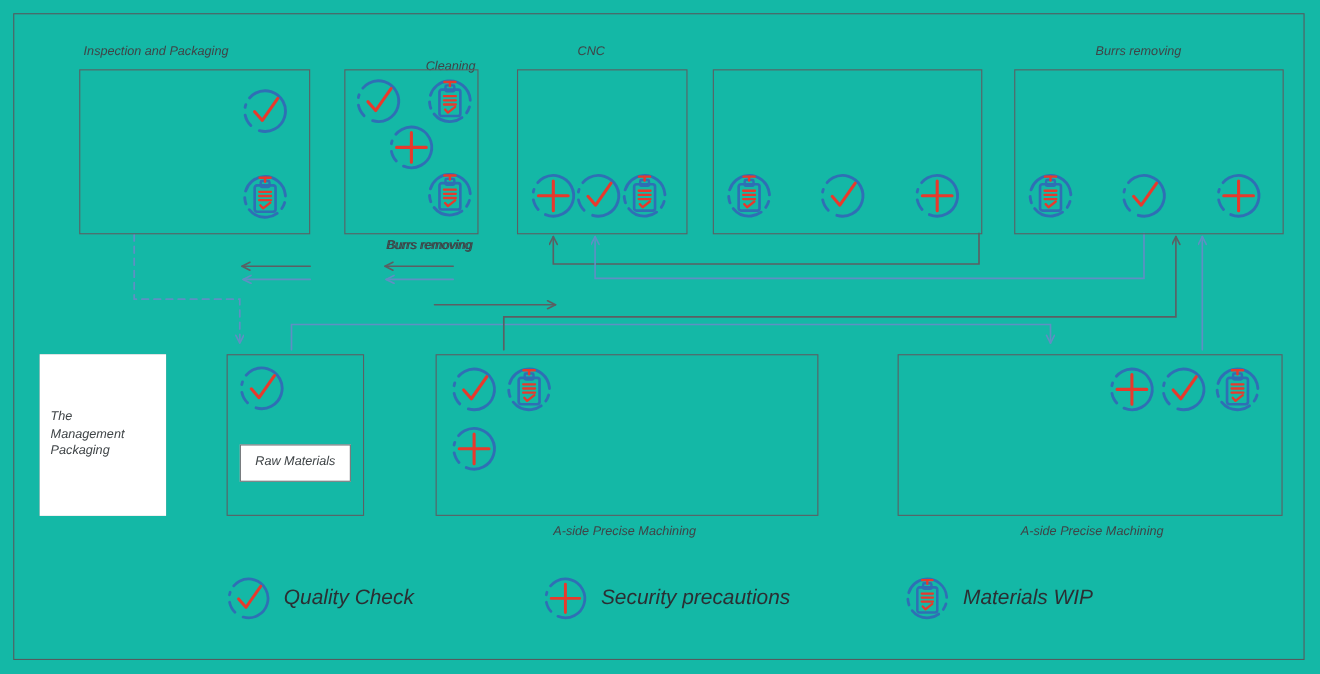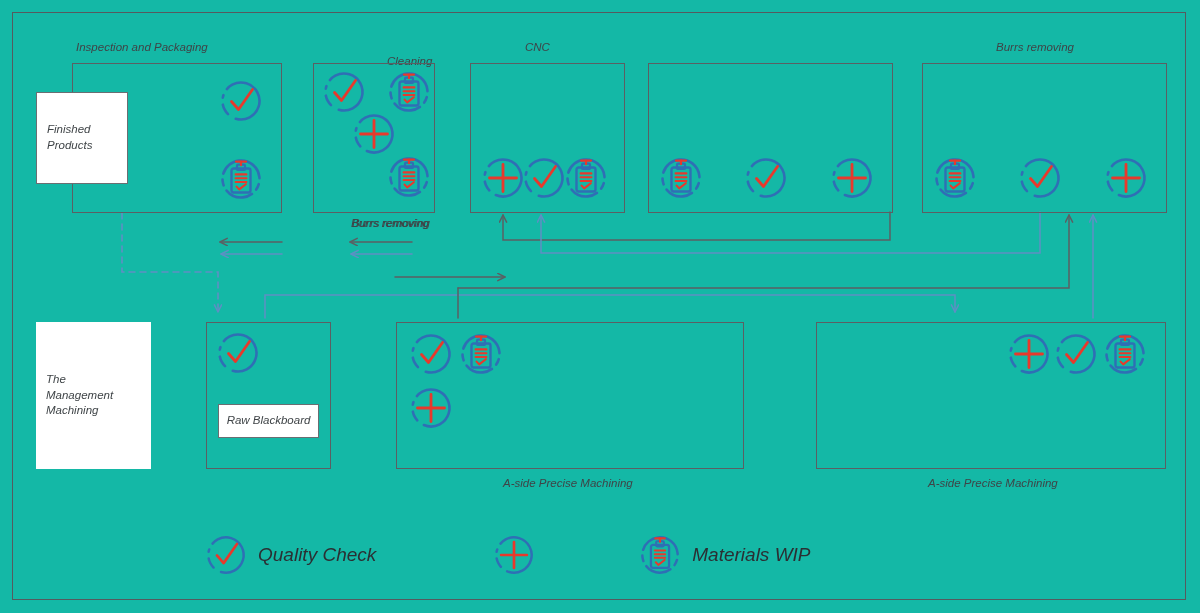--- a/index.html
+++ b/index.html
@@ -79,24 +79,20 @@
 
       <path d="M1093 318 L1093 215" stroke="#5f8fc4" stroke-width="1.5" marker-end="url(#ah-blue)"></path>
 
       <path d="M458 318 L458 288" stroke="#5b5f63" stroke-width="1.5"></path>
 
     </g>
   </svg>
 
   <div class="caption" style="left:76px; top:41px;">Inspection and Packaging</div>
   <div class="station" style="left:72px; top:63px; width:210px; height:150px;"></div>
-  <div class="subbox" style="left:36px; top:92px; width:92px; height:92px;">
-    <div class="txt">Finished
-Products</div>
-  </div>
   <div class="icon" style="left:219px; top:79px;">
     <svg width="44" height="44" viewBox="0 0 44 44">
         <use href="#def-quality"></use>
       </svg>
   </div>
   <div class="icon" style="left:219px; top:157px;">
     <svg width="44" height="44" viewBox="0 0 44 44">
         <use href="#def-wip"></use>
       </svg>
   </div>
@@ -177,31 +173,31 @@
         <use href="#def-security"></use>
       </svg>
   </div>
 
   <div class="caption" style="left:352px; top:217px;">Burrs removing</div>
 
   <div class="station" style="left:36px; top:322px; width:115px; height:147px;"></div>
   <div class="subbox" style="left:36px; top:322px; width:115px; height:147px; border:none;">
     <div class="txt">The
 Management
-Machining</div>
+Packaging</div>
   </div>
 
   <div class="station" style="left:206px; top:322px; width:125px; height:147px;"></div>
   <div class="icon" style="left:216px; top:331px;">
     <svg width="44" height="44" viewBox="0 0 44 44">
         <use href="#def-quality"></use>
       </svg>
   </div>
   <div class="subbox" style="left:218px; top:404px; width:101px; height:34px; justify-content:center;">
-    <div class="txt" style="padding-left:0;">Raw Blackboard</div>
+    <div class="txt" style="padding-left:0;">Raw Materials</div>
   </div>
 
   <div class="station" style="left:396px; top:322px; width:348px; height:147px;"></div>
   <div class="icon" style="left:409px; top:332px;">
     <svg width="44" height="44" viewBox="0 0 44 44">
         <use href="#def-quality"></use>
       </svg>
   </div>
   <div class="icon" style="left:459px; top:332px;">
     <svg width="44" height="44" viewBox="0 0 44 44">
@@ -226,37 +222,38 @@
         <use href="#def-quality"></use>
       </svg>
   </div>
   <div class="icon" style="left:1103px; top:332px;">
     <svg width="44" height="44" viewBox="0 0 44 44">
         <use href="#def-wip"></use>
       </svg>
   </div>
   <div class="caption" style="left:928px; top:477px;">A-side Precise Machining</div>
 
-  <div class="legend-row" style="left:205px; top:534px;gap:24px;">
+  <div class="legend-row" style="left:205px; top:523px;gap:24px;">
 
     <div class="legend-item">
       <span class="icon" style="position:relative;">
         <svg width="42" height="42" viewBox="0 0 44 44">
             <use href="#def-quality"></use>
           </svg>
       </span>
       <span class="legend-label">Quality Check</span>
     </div>
 
     <div class="legend-item" style="margin-left:93px;">
       <span class="icon" style="position:relative;">
         <svg width="42" height="42" viewBox="0 0 44 44">
             <use href="#def-security"></use>
           </svg>
       </span>
+      <span class="legend-label">Security precautions</span>
     </div>
 
     <div class="legend-item" style="margin-left:80px;">
       <span class="icon" style="position:relative;">
         <svg width="42" height="42" viewBox="0 0 44 44">
             <use href="#def-wip"></use>
           </svg>
       </span>
       <span class="legend-label">Materials WIP</span>
     </div>

